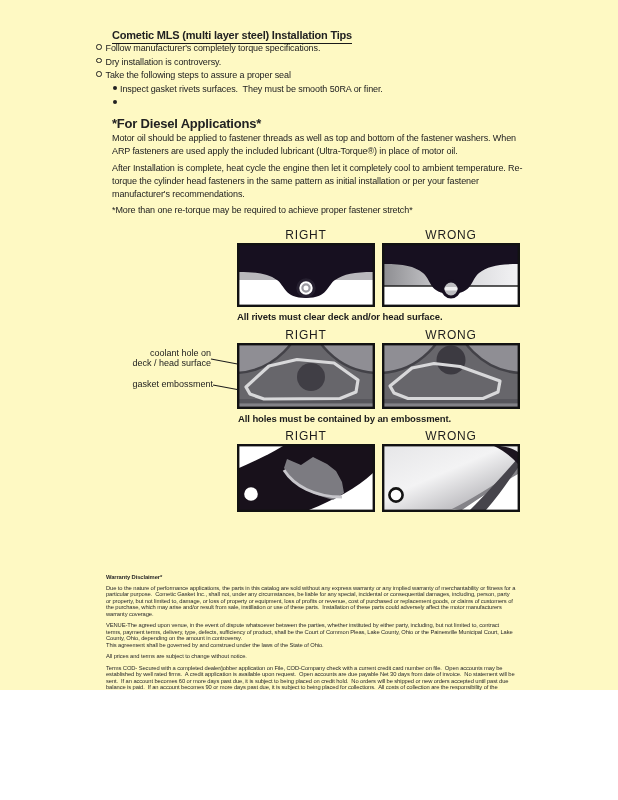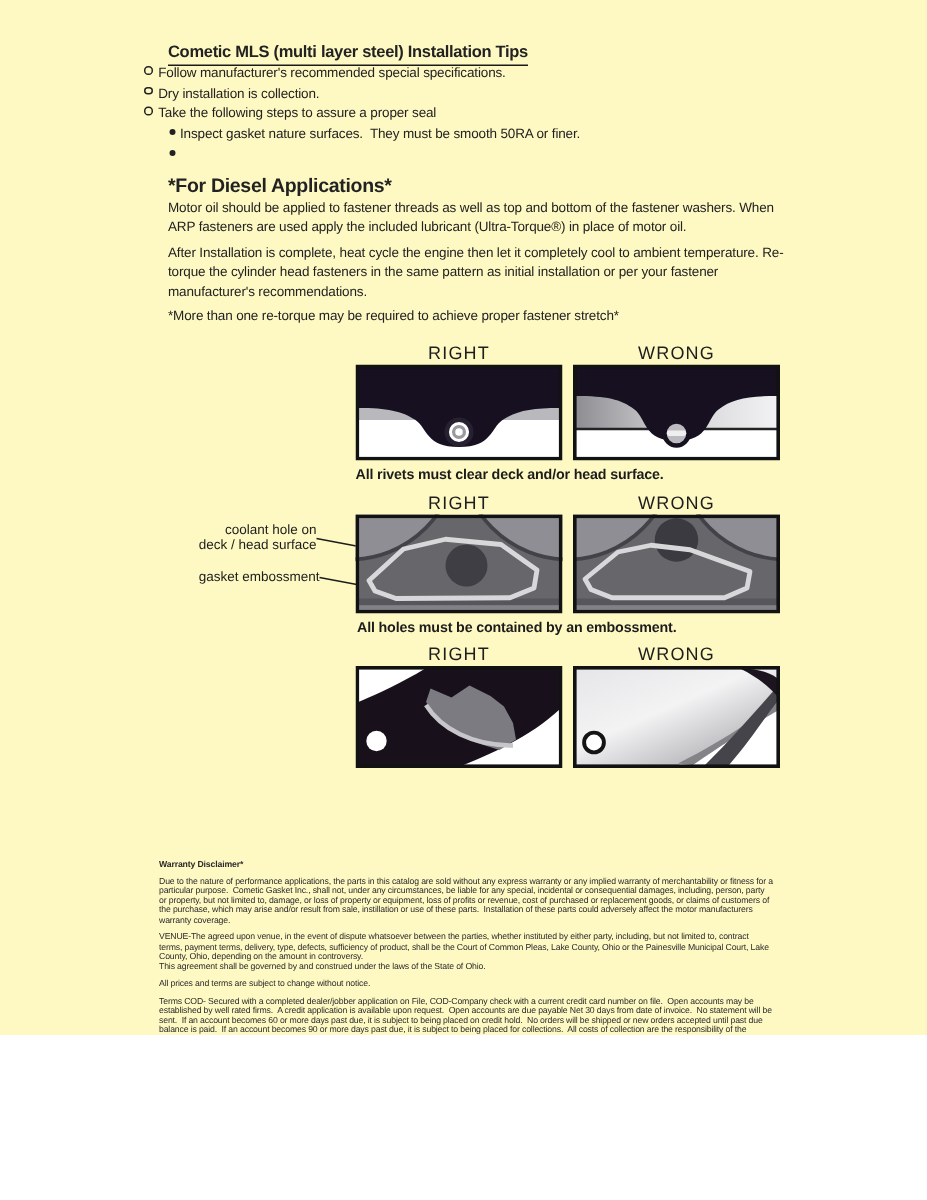--- a/index.html
+++ b/index.html
@@ -32,24 +32,24 @@
   .page-code{left:388px;top:756px;font-size:10px;letter-spacing:0.2px;color:#1b1b1b;}
 </style>
 </head>
 <body>
 
 <div class="page">
 
   <div class="abs title">Cometic MLS (multi layer steel) Installation Tips</div>
 
   <ul class="abs tips">
-    <li><span class="b-open"></span><span>Follow manufacturer's recommended special specifications.</span></li>
-    <li><span class="b-open"></span><span>Dry installation is collection.</span></li>
+    <li><span class="b-open"></span><span>Follow manufacturer's completely torque specifications.</span></li>
+    <li><span class="b-open"></span><span>Dry installation is controversy.</span></li>
     <li><span class="b-open"></span><span>Take the following steps to assure a proper seal</span></li>
-    <li class="sub"><span class="b-fill"></span><span>Inspect gasket nature surfaces.  They must be smooth 50RA or finer.</span></li>
+    <li class="sub"><span class="b-fill"></span><span>Inspect gasket rivets surfaces.  They must be smooth 50RA or finer.</span></li>
     <li class="sub"><span class="b-fill"></span></li>
   </ul>
 
   <div class="abs diesel">*For Diesel Applications*</div>
   <p class="abs body-p p2">After Installation is complete, heat cycle the engine then let it completely cool to ambient temperature. Re-torque the cylinder head fasteners in the same pattern as initial installation or per your fastener manufacturer's recommendations.</p>
   <p class="abs body-p p1">Motor oil should be applied to fastener threads as well as top and bottom of the fastener washers. When ARP fasteners are used apply the included lubricant (Ultra-Torque®) in place of motor oil.</p>
   <p class="abs body-p p3">*More than one re-torque may be required to achieve proper fastener stretch*</p>
 
   <div class="abs fig-label" style="left:237px;top:228px">RIGHT</div>
   <div class="abs fig-label" style="left:382px;top:228px">WRONG</div>

